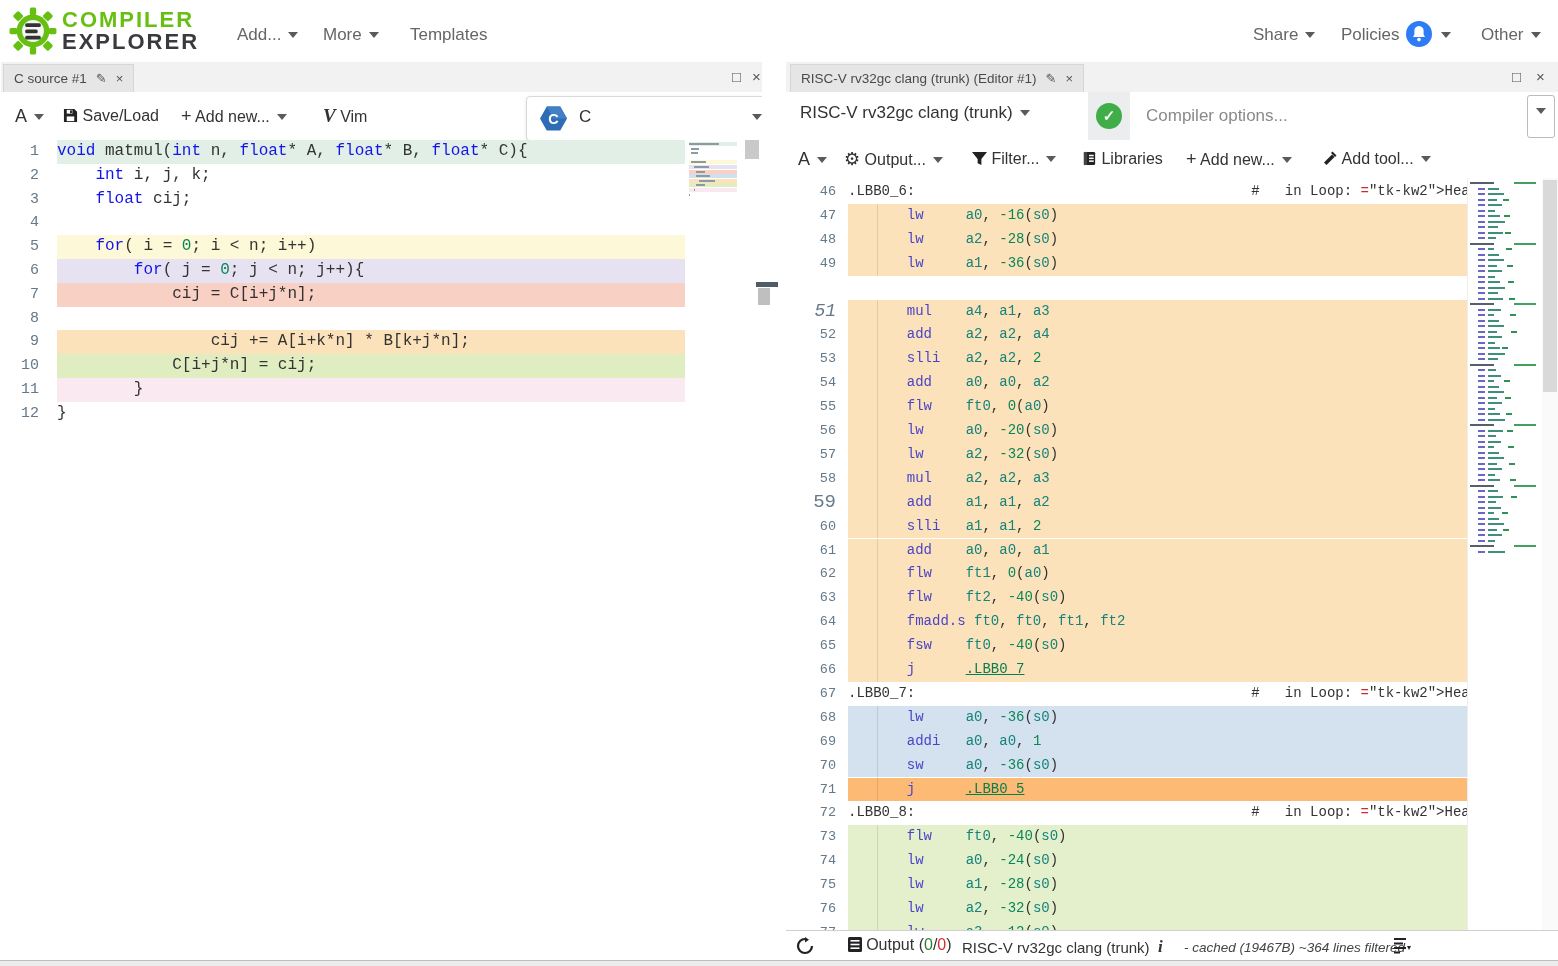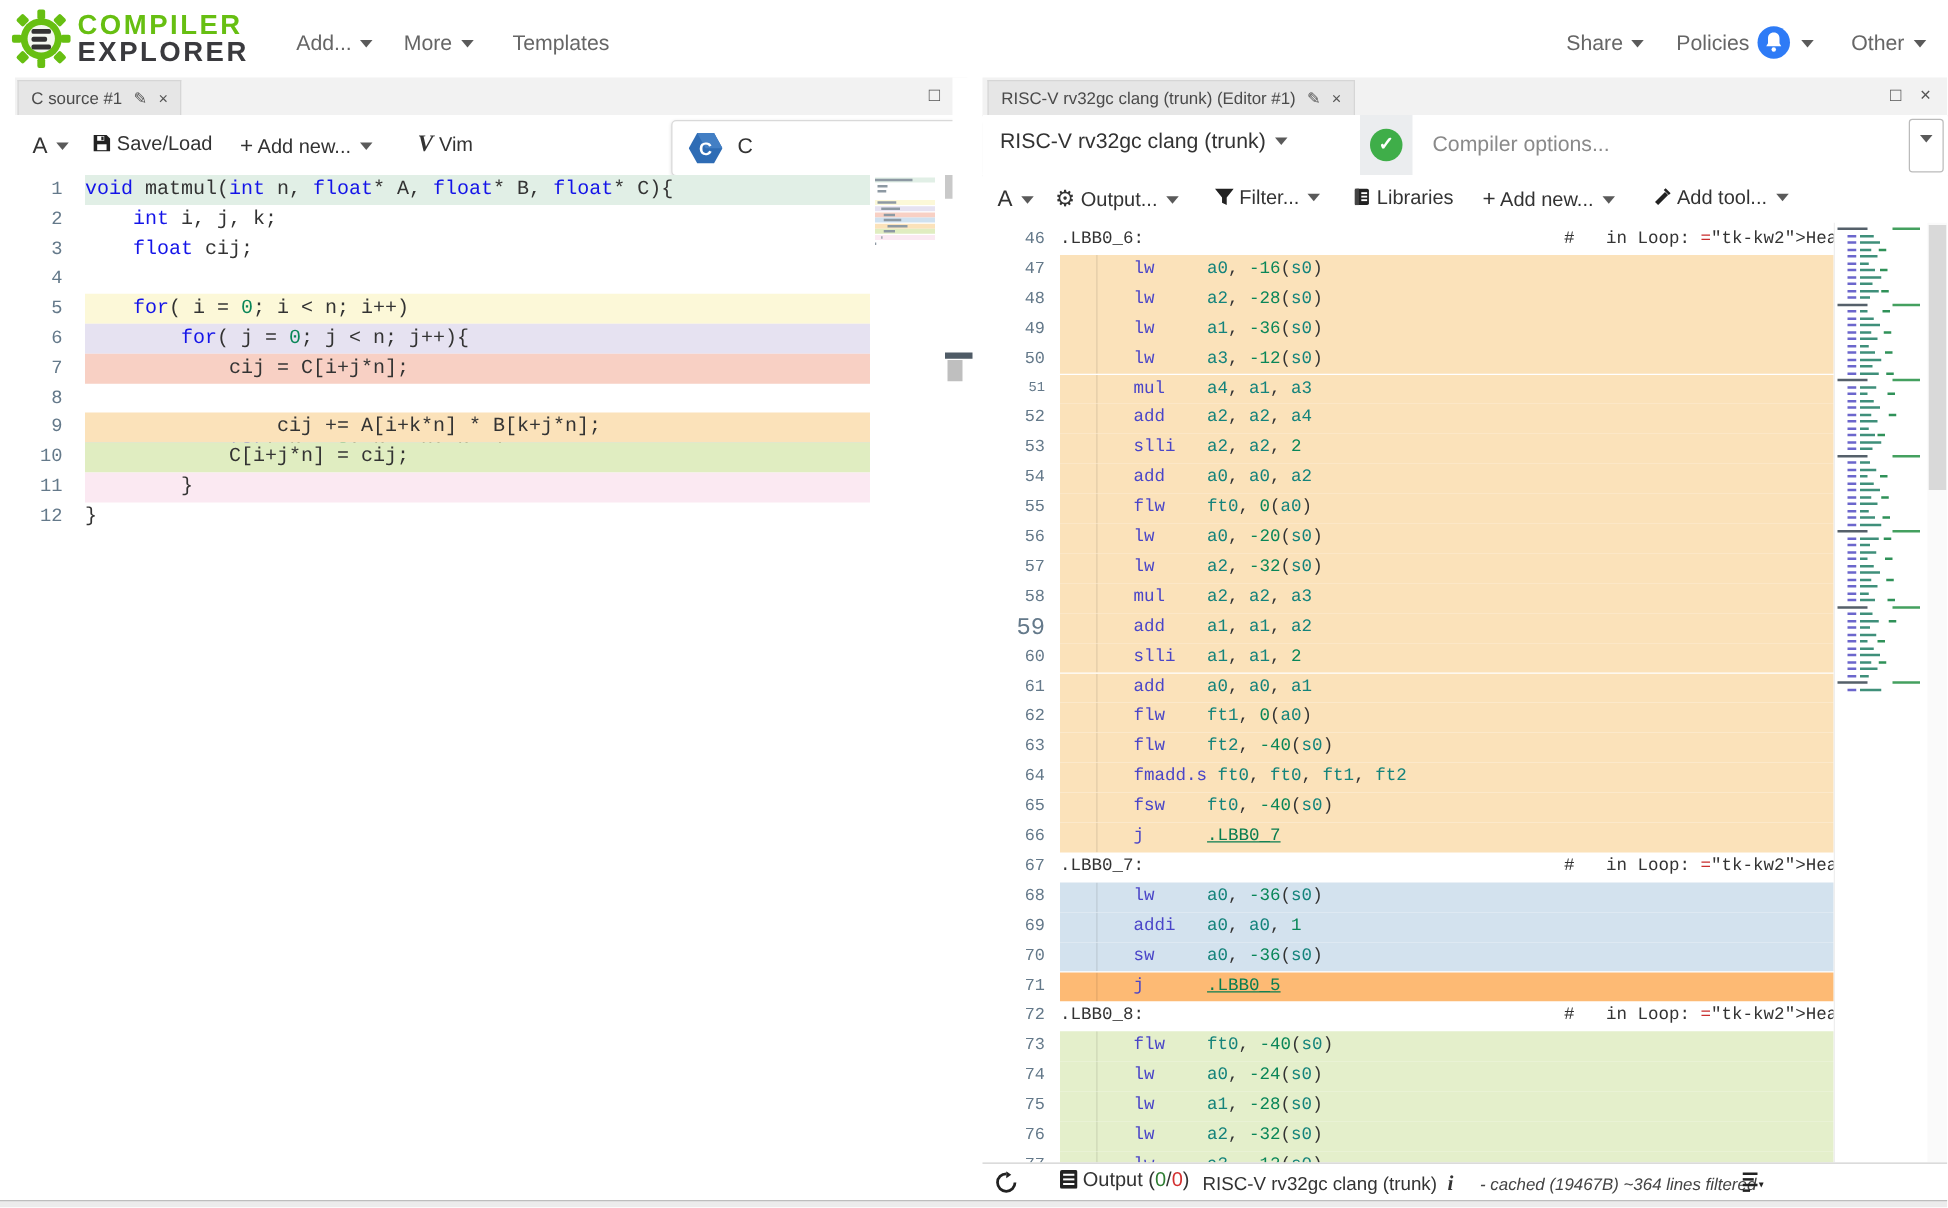--- a/index.html
+++ b/index.html
@@ -93,21 +93,21 @@
     <div class="abs menu" style="left:323px;"><span>More</span><span class="caret"></span></div>
     <div class="abs menu" style="left:410px;"><span>Templates</span></div>
     <div class="abs menu" style="left:1253px;"><span>Share</span><span class="caret"></span></div>
     <div class="abs menu" style="left:1341px;"><span>Policies</span><span class="bell"><svg width="16" height="18" viewBox="0 0 16 18">
             <path d="M8 1 C5 1 3.4 3.2 3.4 5.6 L3.4 9.5 L2 12 L14 12 L12.6 9.5 L12.6 5.6 C12.6 3.2 11 1 8 1 Z" fill="#fff"></path>
             <circle cx="8" cy="14.6" r="1.8" fill="#fff"></circle>
           </svg></span><span class="caret"></span></div>
     <div class="abs menu" style="left:1481px;"><span>Other</span><span class="caret"></span></div>
   </div>
 
-  <div class="abs pane" style="left:12px;top:62px;width:762px;height:898px;">
+  <div class="abs pane" style="left:1px;top:62px;width:762px;height:898px;">
     <div class="abs tabbar">
       <div class="abs tab" style="left:2px;">
         <span>C source #1</span><span class="ticon">✎</span><span class="ticon">×</span>
       </div>
       <div class="abs panectl" style="left:731px;">□</div>
       <div class="abs panectl" style="left:751px;">×</div>
     </div>
 
     <div class="abs" style="left:0;top:30px;width:762px;height:48px;background:#fff;">
       <div class="abs tbtn" style="left:14px;top:12px;"><span style="font-size:18px;">A</span><span class="caret"></span></div>
@@ -276,26 +276,22 @@
             <div class="band" style="left: 62px; width: 619px; height: 23.9px; line-height: 23.9px; background: rgb(251, 226, 186);"><span class="asm-guide"></span>       <span class="tk-mnem">lw</span>     <span class="tk-reg">a0</span>, <span class="tk-num">-16</span>(<span class="tk-reg">s0</span>)</div>
           </div>
           <div class="srow" style="top: 47.8px; height: 23.9px;">
             <span class="gutter-num" style="width: 50px; font-size: 13.5px; line-height: 23.9px;">48</span>
             <div class="band" style="left: 62px; width: 619px; height: 23.9px; line-height: 23.9px; background: rgb(251, 226, 186);"><span class="asm-guide"></span>       <span class="tk-mnem">lw</span>     <span class="tk-reg">a2</span>, <span class="tk-num">-28</span>(<span class="tk-reg">s0</span>)</div>
           </div>
           <div class="srow" style="top: 71.7px; height: 23.9px;">
             <span class="gutter-num" style="width: 50px; font-size: 13.5px; line-height: 23.9px;">49</span>
             <div class="band" style="left: 62px; width: 619px; height: 23.9px; line-height: 23.9px; background: rgb(251, 226, 186);"><span class="asm-guide"></span>       <span class="tk-mnem">lw</span>     <span class="tk-reg">a1</span>, <span class="tk-num">-36</span>(<span class="tk-reg">s0</span>)</div>
           </div>
-          <div class="srow" style="top: 95.6px; height: 23.9px;">
-            <span class="gutter-num" style="width: 50px; font-size: 13.5px; line-height: 23.9px;">50</span>
-            <div class="band" style="left: 62px; width: 619px; height: 23.9px; line-height: 23.9px; background: rgb(251, 226, 186);"><span class="asm-guide"></span>       <span class="tk-mnem">lw</span>     <span class="tk-reg">a3</span>, <span class="tk-num">-12</span>(<span class="tk-reg">s0</span>)</div>
-          </div>
           <div class="srow" style="top: 119.5px; height: 23.9px;">
-            <span class="gutter-num" style="width: 50px; font-size: 11px; line-height: 23.9px;">51</span>
+            <span class="gutter-num" style="width: 50px; font-size: 18px; line-height: 23.9px; font-style: italic;">51</span>
             <div class="band" style="left: 62px; width: 619px; height: 23.9px; line-height: 23.9px; background: rgb(251, 226, 186);"><span class="asm-guide"></span>       <span class="tk-mnem">mul</span>    <span class="tk-reg">a4</span>, <span class="tk-reg">a1</span>, <span class="tk-reg">a3</span></div>
           </div>
           <div class="srow" style="top: 143.4px; height: 23.9px;">
             <span class="gutter-num" style="width: 50px; font-size: 13.5px; line-height: 23.9px;">52</span>
             <div class="band" style="left: 62px; width: 619px; height: 23.9px; line-height: 23.9px; background: rgb(251, 226, 186);"><span class="asm-guide"></span>       <span class="tk-mnem">add</span>    <span class="tk-reg">a2</span>, <span class="tk-reg">a2</span>, <span class="tk-reg">a4</span></div>
           </div>
           <div class="srow" style="top: 167.3px; height: 23.9px;">
             <span class="gutter-num" style="width: 50px; font-size: 13.5px; line-height: 23.9px;">53</span>
             <div class="band" style="left: 62px; width: 619px; height: 23.9px; line-height: 23.9px; background: rgb(251, 226, 186);"><span class="asm-guide"></span>       <span class="tk-mnem">slli</span>   <span class="tk-reg">a2</span>, <span class="tk-reg">a2</span>, <span class="tk-num">2</span></div>
           </div>

